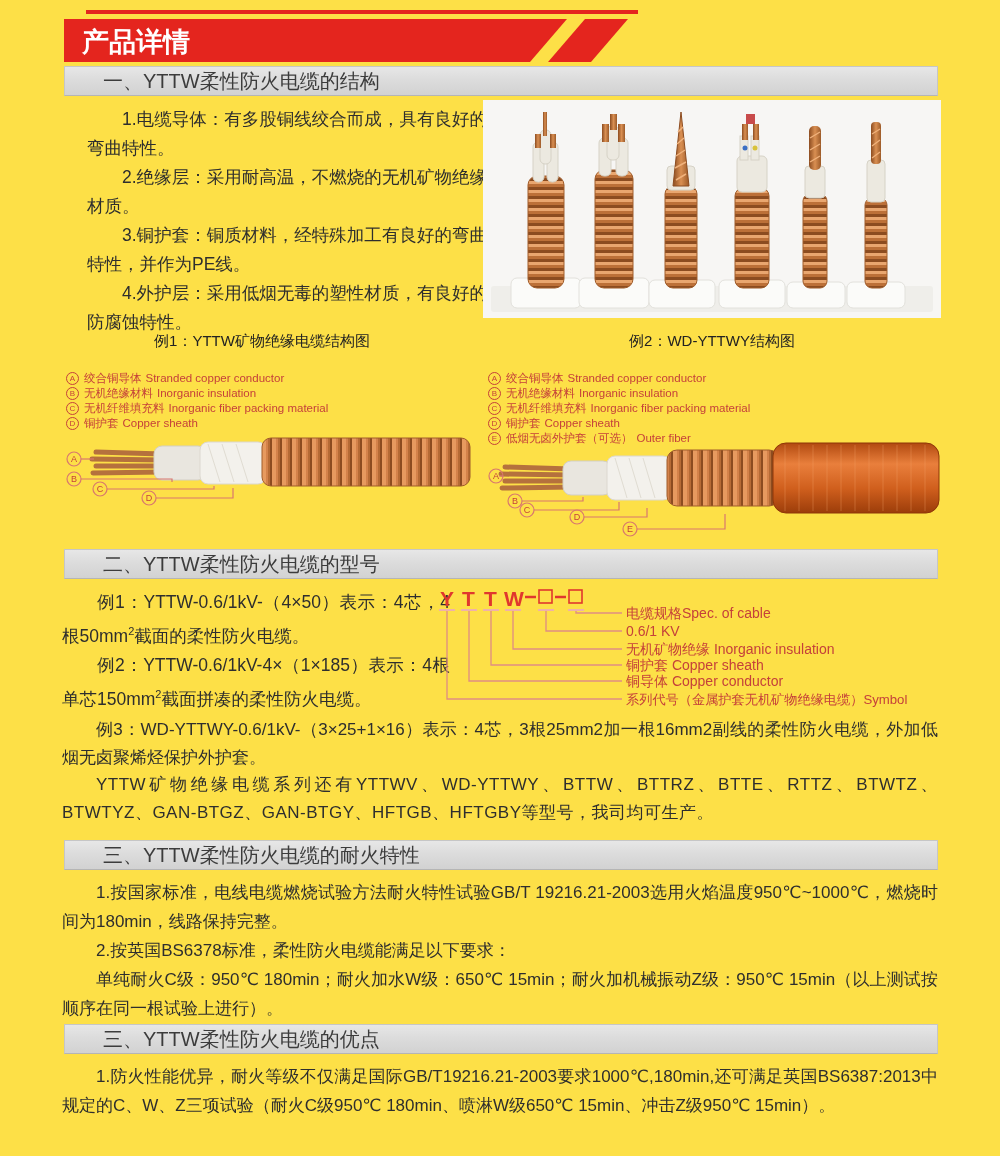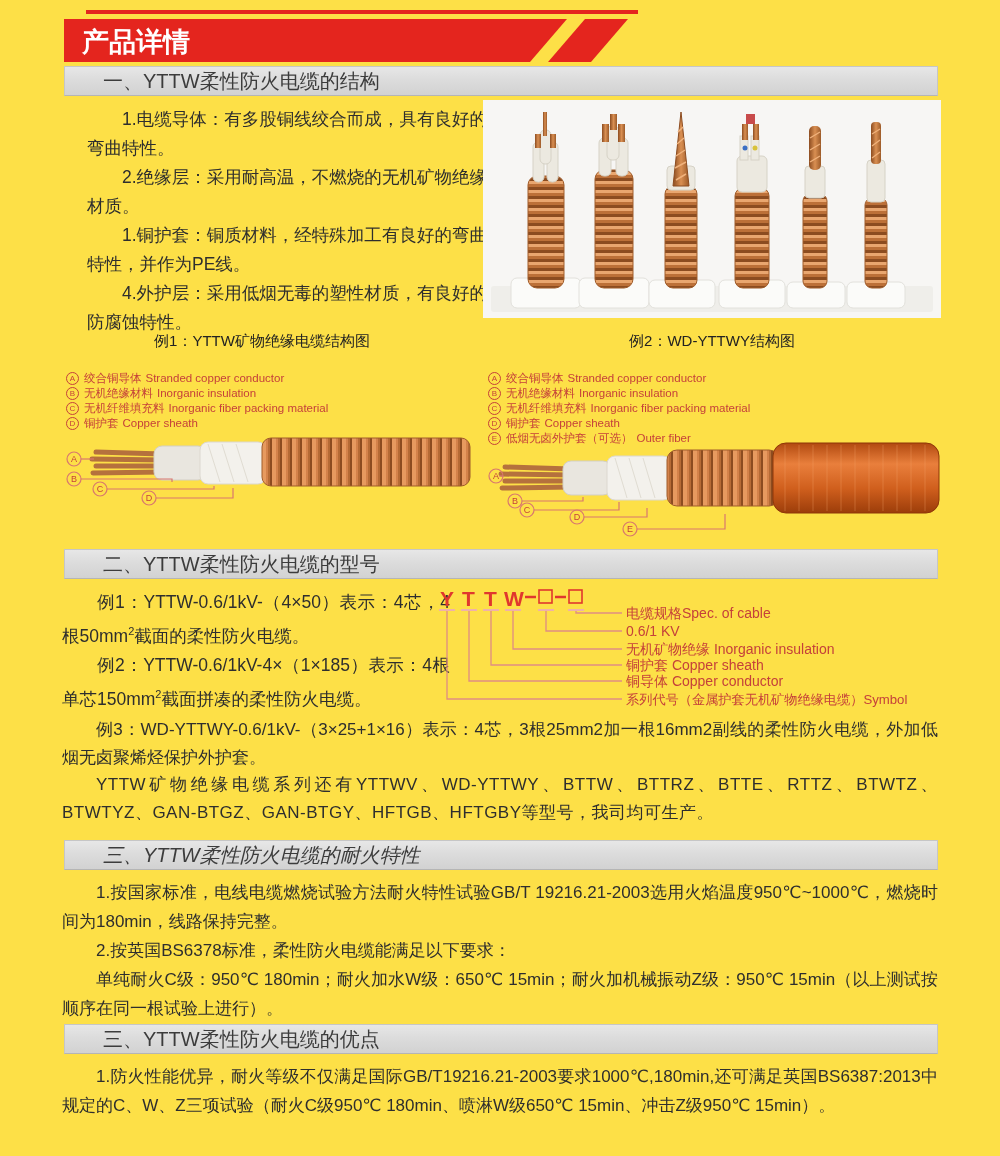--- a/index.html
+++ b/index.html
@@ -40,21 +40,21 @@
     <text x="24" y="45" font-size="27" font-weight="bold" fill="#ffffff">产品详情</text>
   </svg>
 
   <div class="sec-bar" style="top:66px;">
     <span class="t">一、YTTW柔性防火电缆的结构</span>
   </div>
 
   <div class="para-block fs-big" style="left:62px;top:105px;width:400px;margin-left:25px;">
     <p>1.电缆导体：有多股铜线绞合而成，具有良好的弯曲特性。</p>
     <p>2.绝缘层：采用耐高温，不燃烧的无机矿物绝缘材质。</p>
-    <p>1.铜护套：铜质材料，经特殊加工有良好的弯曲特性，并作为PE线。</p>
+    <p>3.铜护套：铜质材料，经特殊加工有良好的弯曲特性，并作为PE线。</p>
     <p>4.外护层：采用低烟无毒的塑性材质，有良好的防腐蚀特性。</p>
   </div>
 
   <svg class="abs" style="left:483px;top:100px;" width="458" height="218" viewBox="0 0 458 218">
     <defs>
       <pattern id="rh" width="40" height="9" patternUnits="userSpaceOnUse">
         <rect width="40" height="9" fill="#bc7038"></rect>
         <rect width="40" height="3" fill="#e9a express06f"></rect>
         <rect width="40" height="3" fill="#e9a66f"></rect>
         <rect y="6" width="40" height="3" fill="#8c4c20"></rect>
@@ -329,21 +329,21 @@
       <text x="189" y="104">铜导体 Copper conductor</text>
       <text x="189" y="122" font-size="13.2">系列代号（金属护套无机矿物绝缘电缆）Symbol</text>
     </g>
   </svg>
 
   <div class="para-block fs-mid" style="left:62px;top:716px;width:876px;">
     <p>例3：WD-YTTWY-0.6/1kV-（3×25+1×16）表示：4芯，3根25mm2加一根16mm2副线的柔性防火电缆，外加低烟无卤聚烯烃保护外护套。</p>
     <p style="letter-spacing:0.5px;">YTTW矿物绝缘电缆系列还有YTTWV、WD-YTTWY、BTTW、BTTRZ、BTTE、RTTZ、BTWTZ、BTWTYZ、GAN-BTGZ、GAN-BTGY、HFTGB、HFTGBY等型号，我司均可生产。</p>
   </div>
 
-  <div class="sec-bar" style="top:840px;font-style:italic;">
+  <div class="sec-bar" style="top:840px;">
     <span class="t">三、YTTW柔性防火电缆的耐火特性</span>
   </div>
 
   <div class="para-block fs-s3" style="left:62px;top:878px;width:876px;">
     <p>1.按国家标准，电线电缆燃烧试验方法耐火特性试验GB/T 19216.21-2003选用火焰温度950℃~1000℃，燃烧时间为180min，线路保持完整。</p>
     <p>2.按英国BS6378标准，柔性防火电缆能满足以下要求：</p>
     <p>单纯耐火C级：950℃ 180min；耐火加水W级：650℃ 15min；耐火加机械振动Z级：950℃ 15min（以上测试按顺序在同一根试验上进行）。</p>
   </div>
 
   <div class="sec-bar" style="top:1024px;">

